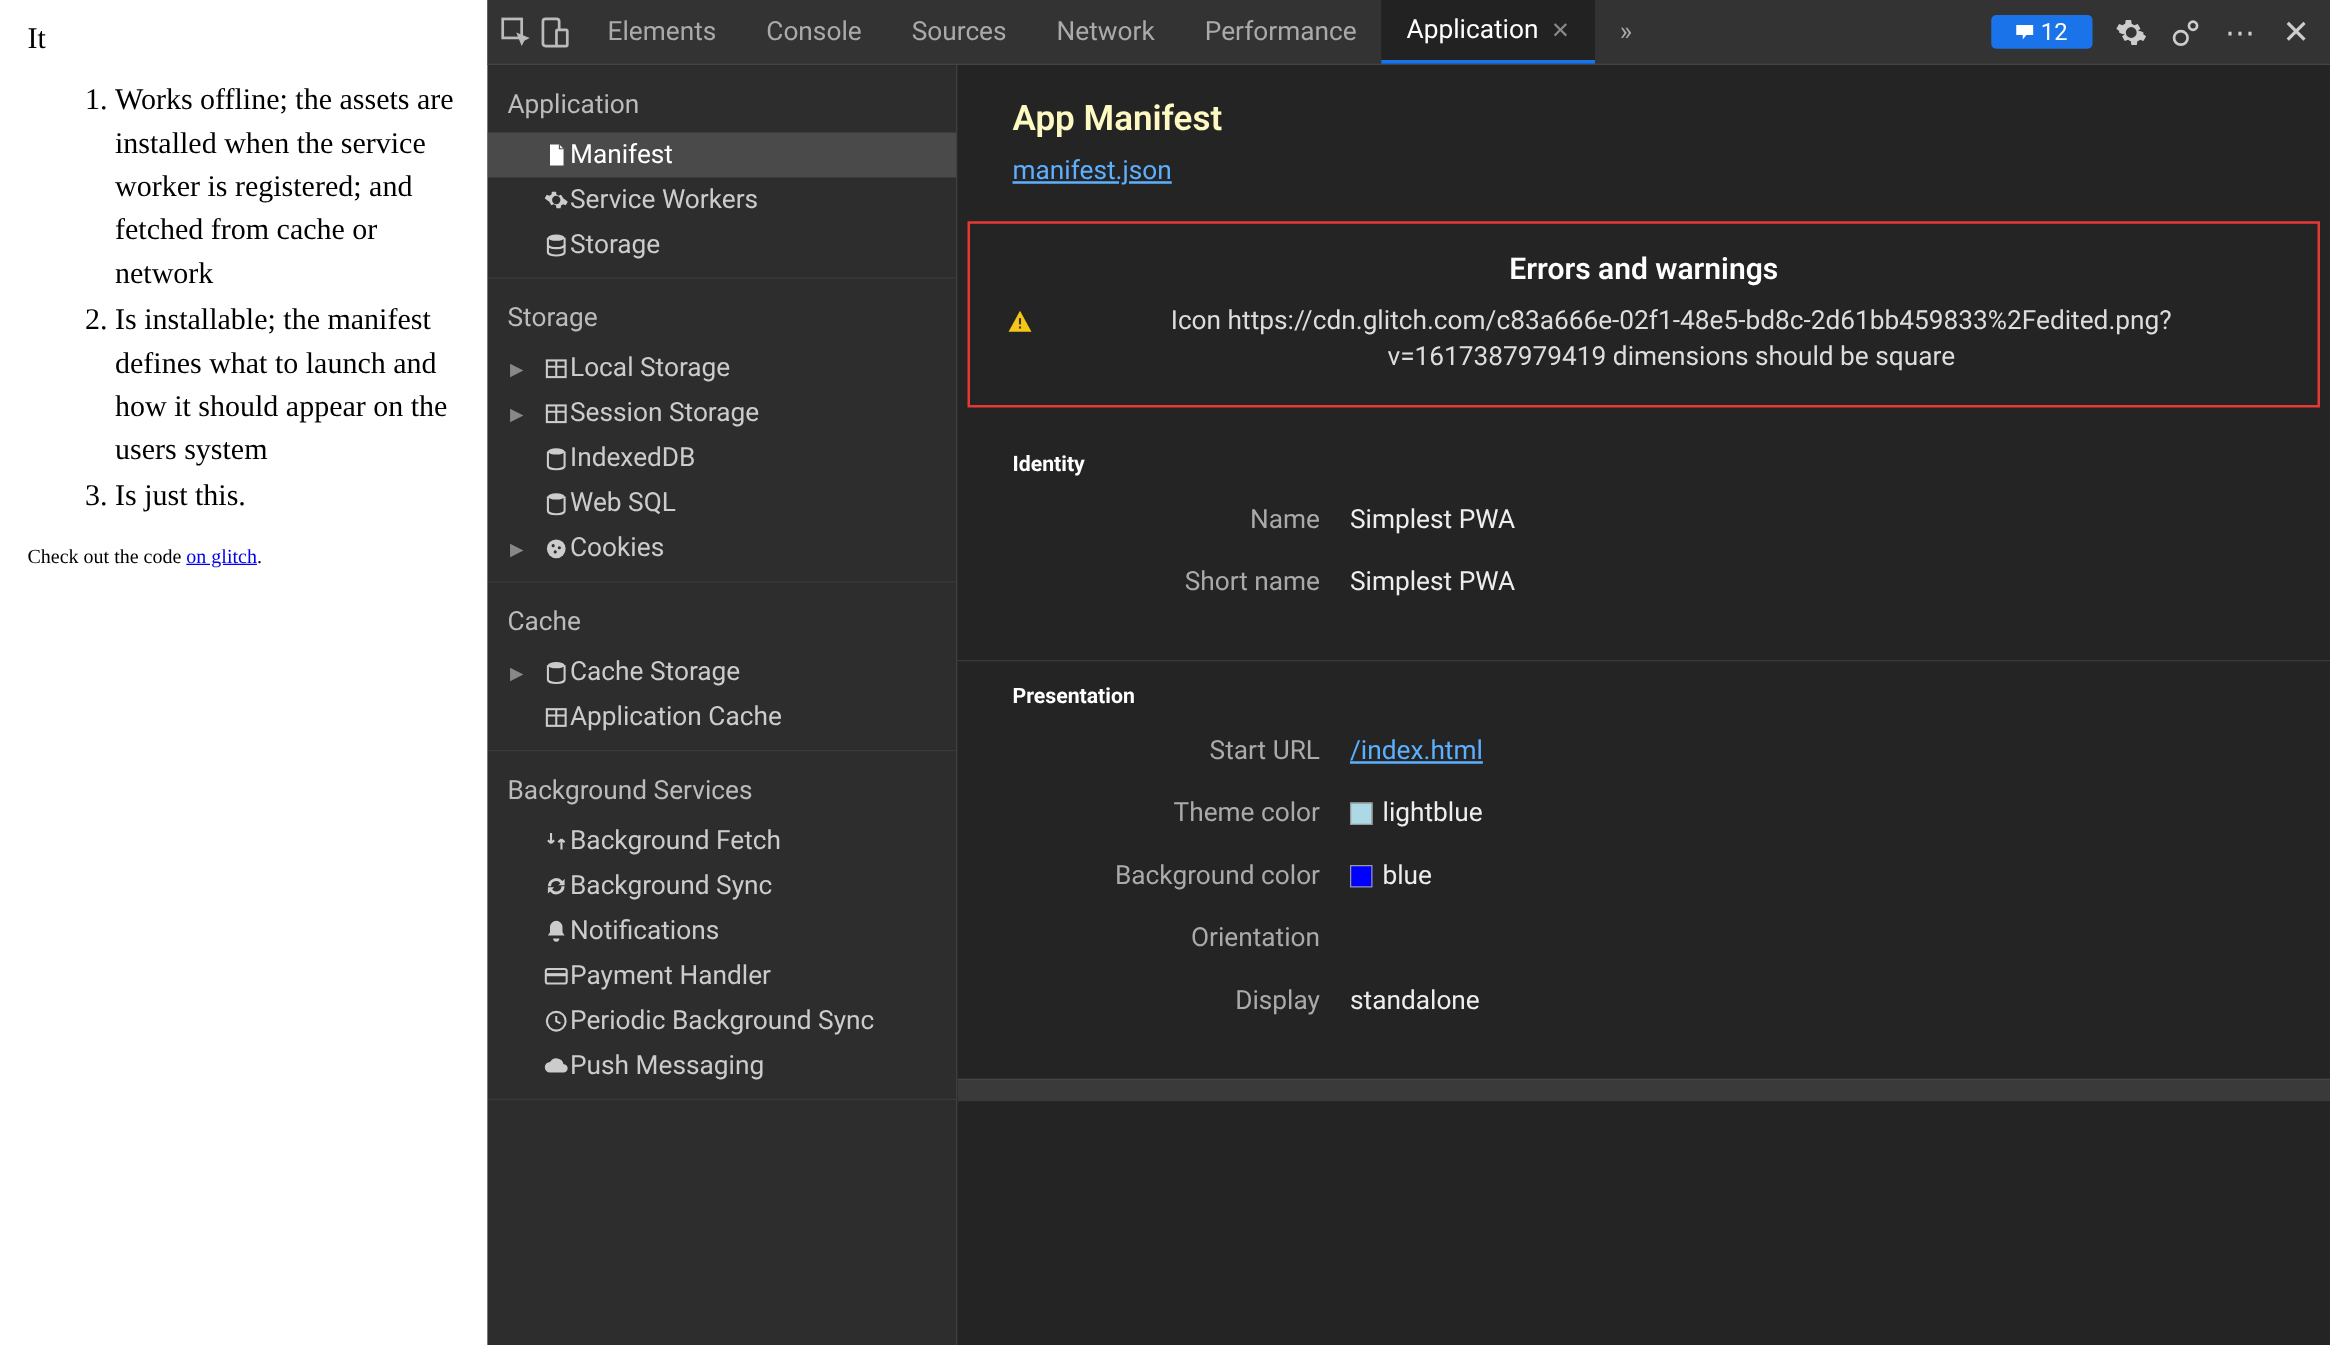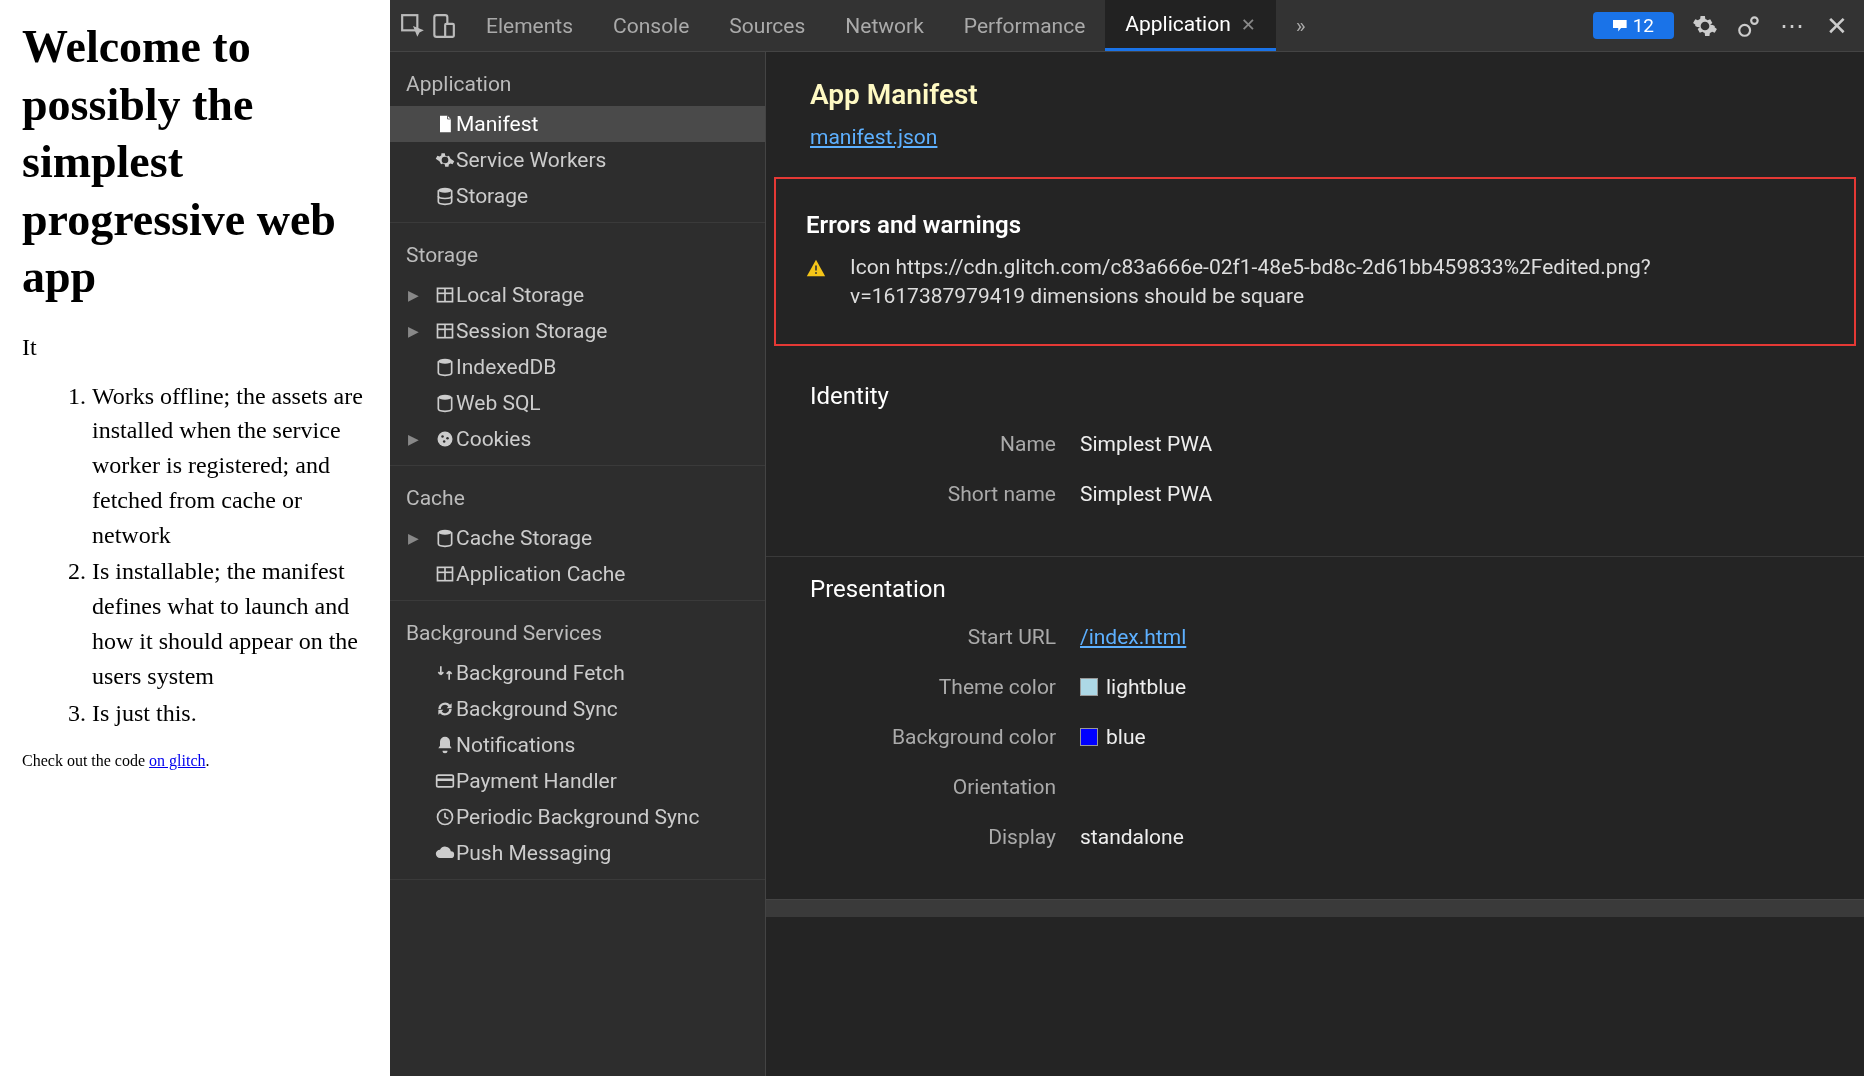--- a/index.html
+++ b/index.html
@@ -45,40 +45,39 @@
     .sidebar-item .icon { width: 22px; height: 22px; display: inline-flex; align-items: center; justify-content: center; }
     .sidebar-item svg { width: 20px; height: 20px; fill: #ccc; }
     .sidebar-item.active svg { fill: #fff; }
     
     
     .detail-pane { flex: 1; background: #242424; overflow-y: auto; padding: 0; }
     .detail-header { padding: 26px 44px 16px; }
     .detail-title { color: #fef9c3; font-size: 28px; font-weight: 600; margin-bottom: 14px; }
     .detail-link { color: #5db0ff; text-decoration: underline; font-size: 21px; cursor: pointer; }
     
-    .errors-box { border: 2px solid #e53935; margin: 12px 8px 18px 8px; padding: 32px 30px; }
+    .errors-box { border: 2px solid #e53935; margin: 12px 8px 18px 8px; padding: 22px 30px; text-align: center; }
     .errors-title { color: #fff; font-size: 24px; font-weight: 600; margin-bottom: 14px; }
     .errors-item { display: flex; align-items: flex-start; gap: 24px; color: #ddd; font-size: 21px; line-height: 1.4; }
     .warn-triangle { flex-shrink: 0; margin-top: 4px; }
     
     .section { padding: 18px 44px 24px; border-bottom: 1px solid #3a3a3a; }
-    .section-title { color: #fff; font-size: 24px; font-weight: 400; margin-bottom: 22px; }
+    .section-title { color: #fff; font-size: 17px; font-weight: 700; margin-bottom: 22px; }
     .prop-row { display: flex; margin-bottom: 26px; font-size: 21px; }
     .prop-label { width: 270px; text-align: right; color: #aaa; padding-right: 24px; }
     .prop-value { color: #eee; display: inline-flex; align-items: center; gap: 8px; }
     .prop-value a { color: #5db0ff; text-decoration: underline; }
     .color-swatch { display: inline-block; width: 18px; height: 18px; border: 1px solid #999; }
     
     .bottom-scroll { height: 18px; background: #3a3a3a; border-top: 1px solid #444; }
   </style>
 </head>
 <body>
 
 <div class="page-content">
-  <h1>Welcome to possibly the simplest progressive web app</h1>
   <p>It</p>
   <ol>
     <li>Works offline; the assets are installed when the service worker is registered; and fetched from cache or network</li>
     <li>Is installable; the manifest defines what to launch and how it should appear on the users system</li>
     <li>Is just this.</li>
   </ol>
   <p class="footer-text">
     <span>Check out the code </span><a href="#">on glitch</a><span>.</span>
   </p>
 </div>

